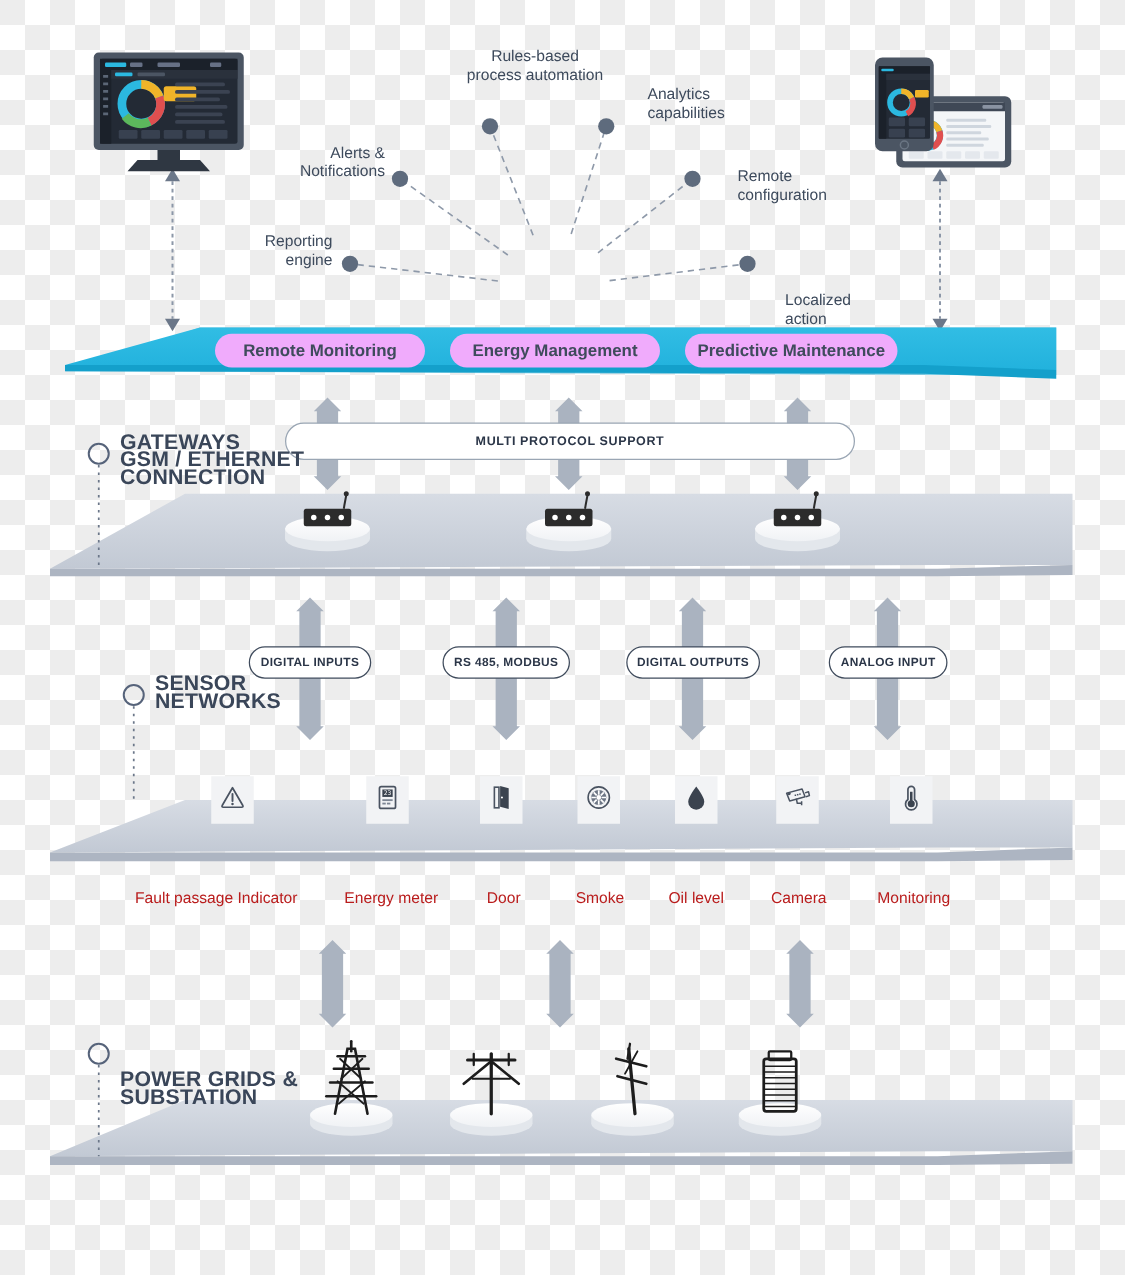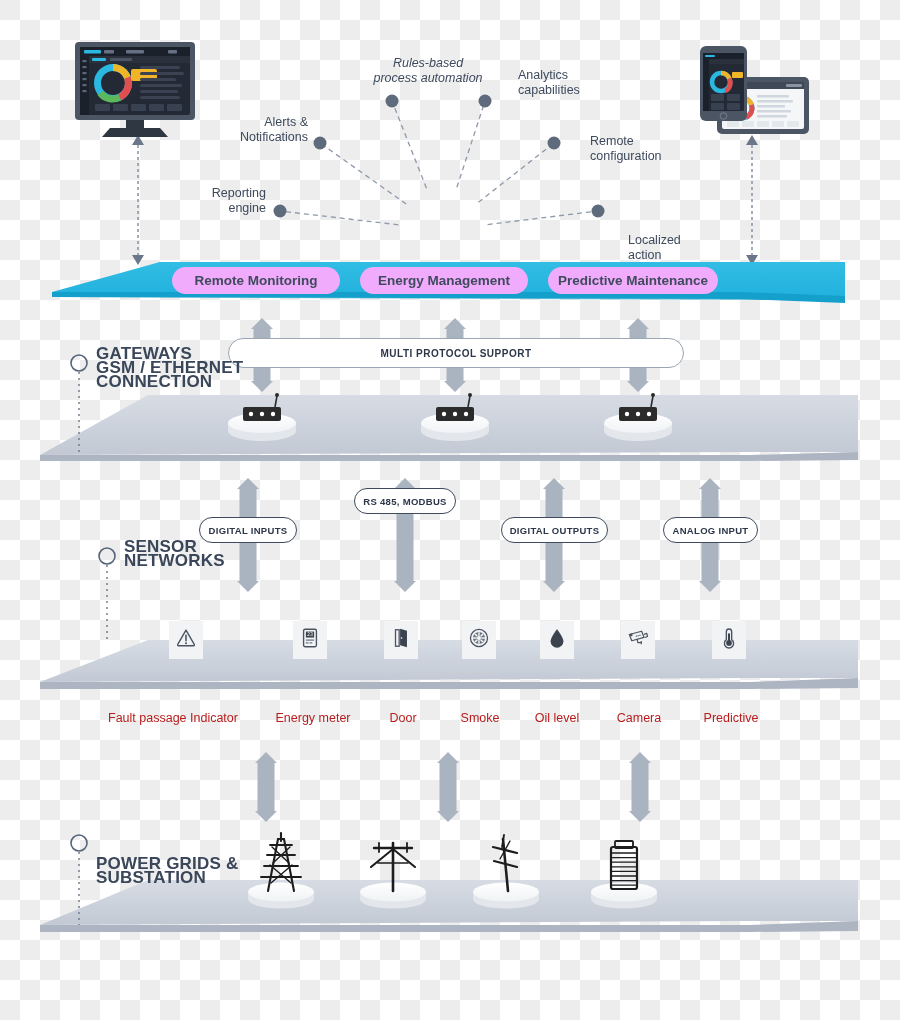--- a/index.html
+++ b/index.html
@@ -334,21 +334,21 @@
       <rect x="711" y="103" width="13" height="7" rx="1"></rect>
           <rect x="727" y="103" width="13" height="7" rx="1"></rect>
     </g>
     <circle cx="723.5" cy="116" r="3.2" fill="none" stroke="#6b7684" stroke-width="1.2"></circle>
   </g>
 
 </svg>
 
 
 <div id="spoke-labels">
-      <div class="spoke-label c" style="left: 358px; top: 56px; width: 140px; font-style: italic;">
+      <div class="spoke-label c" style="left: 358px; top: 38px; width: 140px;">
         <div>Rules-based</div>
         <div>process automation</div>
       </div>
       <div class="spoke-label l" style="left: 518px; top: 68px; width: 110px;">
         <div>Analytics</div>
         <div>capabilities</div>
       </div>
       <div class="spoke-label r" style="left: 212px; top: 115px; width: 96px;">
         <div>Alerts &amp;</div>
         <div>Notifications</div>
@@ -379,21 +379,21 @@
     </div>
 
 <div class="mps" style="left:228px;top:338px;width:456px;">
   <span>MULTI PROTOCOL SUPPORT</span>
 </div>
 
 <div id="protocol-pills">
       <div class="opill" style="left: 199px; top: 517px; width: 98px;">
         <span>DIGITAL INPUTS</span>
       </div>
-      <div class="opill" style="left: 354px; top: 488px; width: 102px; text-align: right;">
+      <div class="opill" style="left: 354px; top: 517px; width: 102px; text-align: right;">
         <span>RS 485, MODBUS</span>
       </div>
       <div class="opill" style="left: 501px; top: 517px; width: 107px;">
         <span>DIGITAL OUTPUTS</span>
       </div>
       <div class="opill" style="left: 663px; top: 517px; width: 95px;">
         <span>ANALOG INPUT</span>
       </div>
     </div>
 <div id="layer-labels">
@@ -482,16 +482,16 @@
           </svg></span>
       </div>
     </div>
 <div id="sensor-labels">
       <div class="sensor-name" style="left: 83px; top: 711px; width: 180px;">Fault passage Indicator</div>
       <div class="sensor-name" style="left: 223px; top: 711px; width: 180px;">Energy meter</div>
       <div class="sensor-name" style="left: 313px; top: 711px; width: 180px;">Door</div>
       <div class="sensor-name" style="left: 390px; top: 711px; width: 180px;">Smoke</div>
       <div class="sensor-name" style="left: 467px; top: 711px; width: 180px;">Oil level</div>
       <div class="sensor-name" style="left: 549px; top: 711px; width: 180px;">Camera</div>
-      <div class="sensor-name" style="left: 641px; top: 711px; width: 180px;">Predictive</div>
+      <div class="sensor-name" style="left: 641px; top: 711px; width: 180px;">Monitoring</div>
     </div>
 
 </div>
 
 </body></html>

